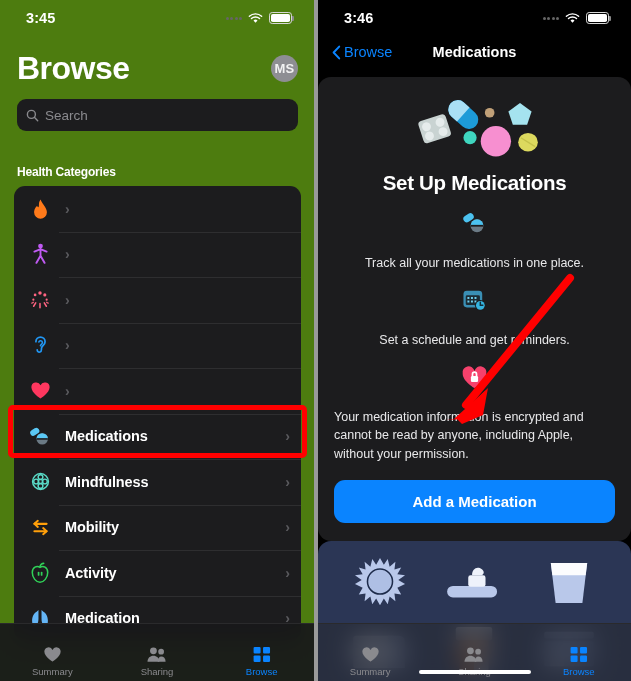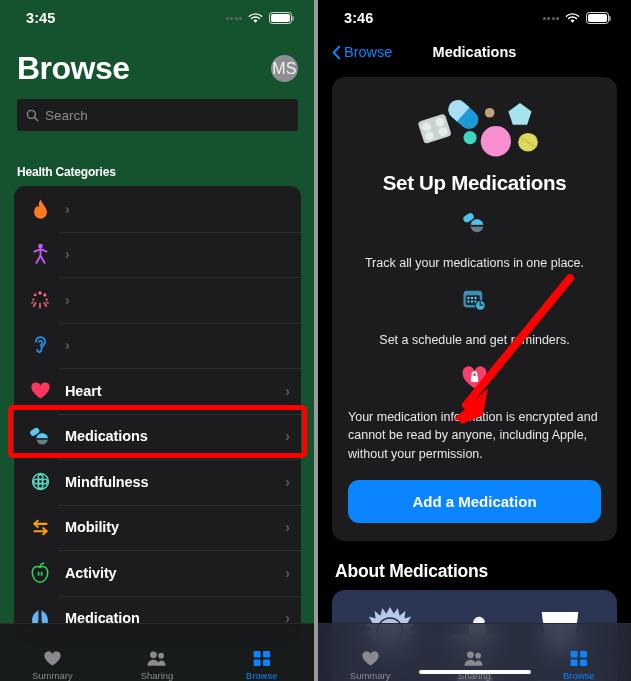--- a/index.html
+++ b/index.html
@@ -2,21 +2,21 @@
 <html><head>
 <meta charset="utf-8">
 <style>
   * { margin:0; padding:0; box-sizing:border-box; }
   html,body{
     width:631px; height:681px; background:#9a9a9a; overflow:hidden;
     font-family:"Liberation Sans", sans-serif;
   }
   .stage{ position:relative; width:631px; height:681px; display:flex; }
 
-  .phone{ position:relative; height:681px; background:#14532d; overflow:hidden; }
+  .phone{ position:relative; height:681px; background:#4d7c0f; overflow:hidden; }
   .phone.left{ width:314px; }
   .gap{ width:4px; height:681px; background:#9a9a9a; }
   .phone.right{ width:313px; background:#000; }
 
   
   .statusbar{ height:36px; display:flex; align-items:center;
     justify-content:space-between; padding:0 22px 0 26px; }
   .sb-time{ color:#fff; font-size:14.5px; font-weight:700; letter-spacing:.1px; }
   .sb-right{ display:flex; align-items:center; gap:6px; }
   .sig{ display:flex; align-items:flex-end; gap:1.5px; }
@@ -26,24 +26,24 @@
   .batt::after{ content:""; position:absolute; right:-3px; top:3.2px; width:1.6px;
     height:4.4px; background:#8a8a8a; border-radius:0 1px 1px 0; }
   .batt i{ position:absolute; left:1.2px; top:1.2px; bottom:1.2px; right:1.2px;
     background:#fff; border-radius:1.8px; display:block; }
 
   
   .browse-head{ display:flex; align-items:center; justify-content:space-between;
     padding:14px 16px 0 17px; }
   .browse-title{ color:#fff; font-size:32px; font-weight:700; letter-spacing:-.5px; }
   .avatar{ width:27px; height:27px; border-radius:50%; background:#8e8e93;
-    color:#f2f2f2; font-size:16px; font-weight:400; display:flex;
+    color:#f2f2f2; font-size:13px; font-weight:700; display:flex;
     align-items:center; justify-content:center; letter-spacing:.2px; }
   .searchbar{ margin:12px 16px 0 17px; height:14px; background:#1c1c1e;
-    border-radius:3px; display:flex; align-items:center; padding:16px 9px; gap:6px; }
+    border-radius:9px; display:flex; align-items:center; padding:16px 9px; gap:6px; }
   .search-ph{ color:#8a8a8e; font-size:13.5px; }
   .sec-head{ color:#fff; font-size:12px; font-weight:700; margin:34px 0 7px 17px;
     letter-spacing:-.2px; }
 
   .cardlist{ margin:0 13px 0 14px; background:#1c1c1e; border-radius:11px;
     overflow:hidden; }
   .row{ position:relative; display:flex; align-items:center; height:45.5px;
     padding-left:13px; padding-right:11px; }
   .row + .row::before{ content:""; position:absolute; left:45px; right:0; top:0;
     height:1px; background:#2e2e30; }
@@ -53,38 +53,38 @@
     letter-spacing:-.1px; }
   .chev{ color:#5a5a5e; font-size:14px; font-weight:700; }
 
   
   .annot-box{ position:absolute; left:8px; top:405px; width:299px; height:53px;
     border:5px solid #ff0000; border-radius:5px; z-index:40; pointer-events:none; }
 
   
   .tabbar{ position:absolute; left:0; right:0; bottom:0; height:58px;
     background:rgba(24,24,26,.93); backdrop-filter:blur(12px);
-    display:flex; align-items:flex-end; padding-top:17px; z-index:30;
+    display:flex; align-items:center; padding-top:17px; z-index:30;
     border-top:.5px solid #2a2a2c; }
   .tabbar.glassy{ background:rgba(40,45,58,.82); }
   .tab{ flex:1; display:flex; flex-direction:column; align-items:center; gap:3px; }
   .tab-label{ font-size:9.5px; color:#8a8a8e; }
   .tab.active .tab-label{ color:#0a84ff; }
   .home-ind{ position:absolute; bottom:7px; left:50%; transform:translateX(-50%);
     width:112px; height:4px; border-radius:2px; background:#fff; }
 
   
   .navbar{ height:32px; display:flex; align-items:center; position:relative;
     padding:0 14px; }
   .nav-back{ display:flex; align-items:center; gap:3px; color:#0a84ff;
     font-size:14.5px; }
   .nav-title{ position:absolute; left:0; right:0; text-align:center; color:#fff;
     font-size:14.5px; font-weight:600; pointer-events:none; }
 
-  .scroll{ height:calc(681px - 36px - 32px); overflow:hidden; padding:0 14px; }
+  .scroll{ height:calc(681px - 36px - 32px); overflow:hidden; padding:0 0; }
   .hero{ background:#1c1c1e; border-radius:13px; padding:14px 16px 18px;
     margin-top:9px; }
   .hero-art{ height:72px; display:flex; align-items:center; justify-content:center; }
   .hero-title{ text-align:center; color:#fff; font-size:20.5px; font-weight:700;
     margin-top:8px; letter-spacing:-.3px; }
   .feat{ display:flex; align-items:center; gap:13px; margin-top:16px;flex-direction:column; }
   .feat-icon{ width:30px; flex:0 0 30px; display:flex; justify-content:center; }
   .feat-text{ color:#e8e8ea; font-size:12.5px; line-height:1.45; }
   .cta{ margin-top:17px; height:43px; background:#0a84ff; border-radius:11px;
     display:flex; align-items:center; justify-content:center; color:#fff;
@@ -197,21 +197,20 @@
         </span>
         <span class="chev">›</span>
       </div>
 
       <div class="row">
         <span class="row-icon">
           <svg width="21" height="19" viewBox="0 0 22 20">
             <path d="M11 18.4 C11 18.4 1.4 12.6 1.4 6.6 A5 5 0 0 1 11 4.6 A5 5 0 0 1 20.6 6.6 C20.6 12.6 11 18.4 11 18.4 Z" fill="#ff375f"></path>
           </svg>
         </span>
-        <span class="row-label">Heart</span>
         <span class="chev">›</span>
       </div>
 
       <div class="row">
         <span class="row-icon">
           <svg width="22" height="21" viewBox="0 0 24 22">
             <rect x="1" y="2.6" width="10.6" height="6.6" rx="3.3" transform="rotate(-33 6.3 5.9)" fill="#5ac8f5"></rect>
             <circle cx="14.4" cy="13.6" r="6.2" fill="#6b7a85"></circle>
             <path d="M8.2 13.6 A6.2 6.2 0 0 1 20.6 13.6 Z" fill="#5ac8f5"></path>
             <rect x="8.2" y="12.8" width="12.4" height="1.7" fill="#1c1c1e"></rect>
@@ -410,21 +409,20 @@
               <rect x="8.8" y="9.6" width="6.4" height="5.4" rx="1.1" fill="#fff"></rect>
               <path d="M10.2 9.6 V8.1 A1.8 1.8 0 0 1 13.8 8.1 V9.6" stroke="#fff" stroke-width="1.5" fill="none"></path>
             </svg>
           </span>
           <span class="feat-text">Your medication information is encrypted and cannot be read by anyone, including Apple, without your permission.</span>
         </div>
 
         <button class="cta">Add a Medication</button>
       </div>
 
-      <div class="about-head">About Medications</div>
 
       <div class="about-card">
         <div class="art-grid">
           <div class="art-cell">
             <svg width="52" height="52" viewBox="0 0 54 54">
               <g fill="#b9c8ea">
                 <polygon points="27,1 31,8 35,2 37,10 43,5 42,13 49,11 45,18 53,19 46,24 53,28 45,32 49,39 42,38 43,46 37,41 35,49 31,43 27,50 23,43 19,49 17,41 11,46 12,38 5,39 9,32 1,28 8,24 1,19 9,18 5,11 12,13 11,5 17,10 19,2 23,8"></polygon>
               </g>
               <circle cx="27" cy="25.5" r="13" fill="#aebfe4" stroke="#1d2b4a" stroke-width="1.6"></circle>
             </svg>

